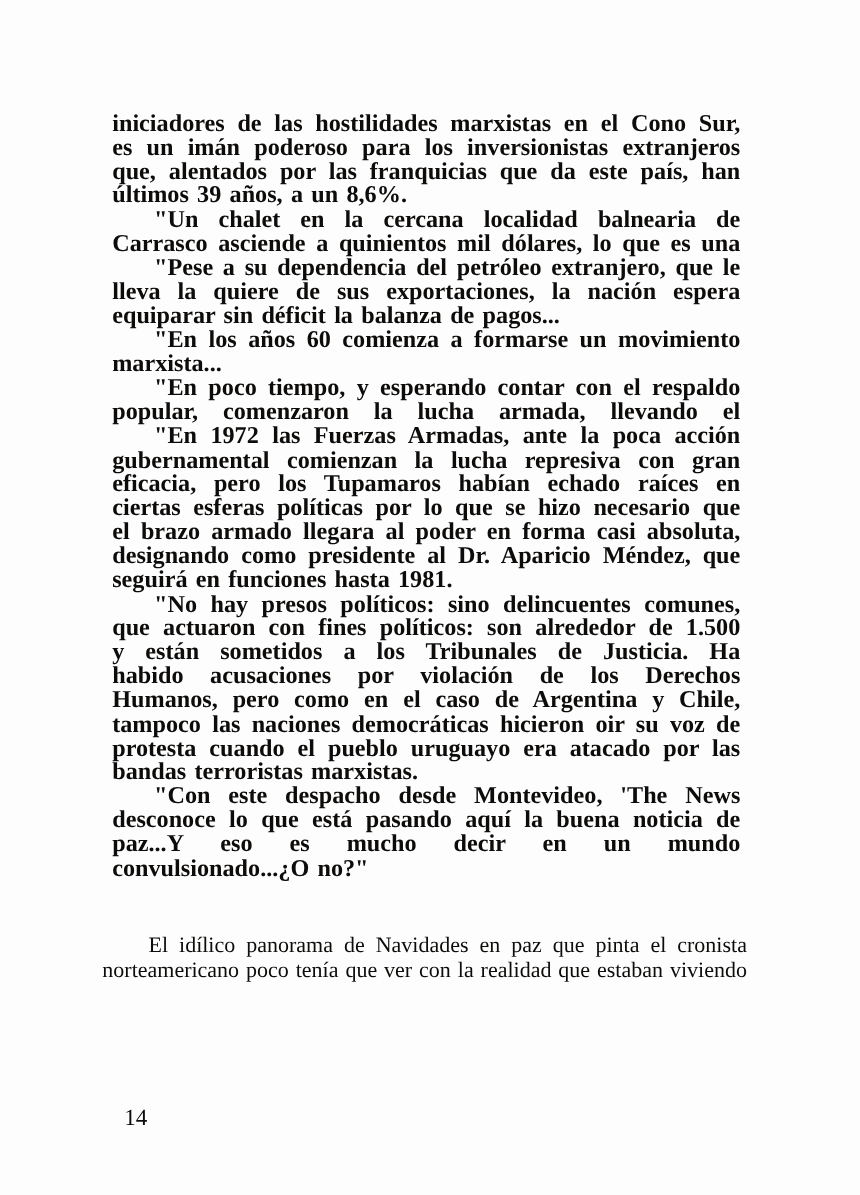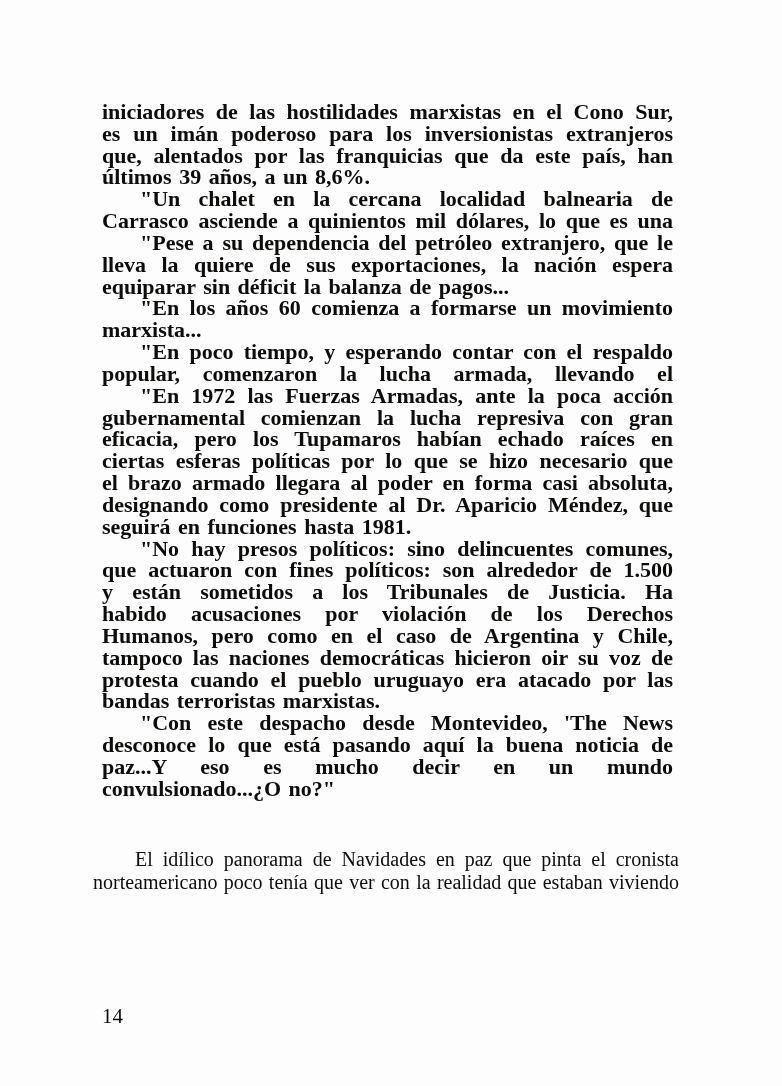--- a/index.html
+++ b/index.html
@@ -46,21 +46,21 @@
     line-height: 23px;
     margin: 22px -6px 0 -9px;
     word-spacing: 0;
   }
   .para.regular.indent .line:first-child {
     text-indent: 42px;
     margin-top: 48px;
   }
   .page-number {
     position: absolute;
-    left: 102px;
+    left: 113px;
     top: 1004px;
     font-family: "Liberation Serif", "DejaVu Serif", serif;
     font-weight: 400;
     font-size: 21px;
     color: var(--ink, #0d0c0a);
   }
 </style>
 </head>
 <body>
 

